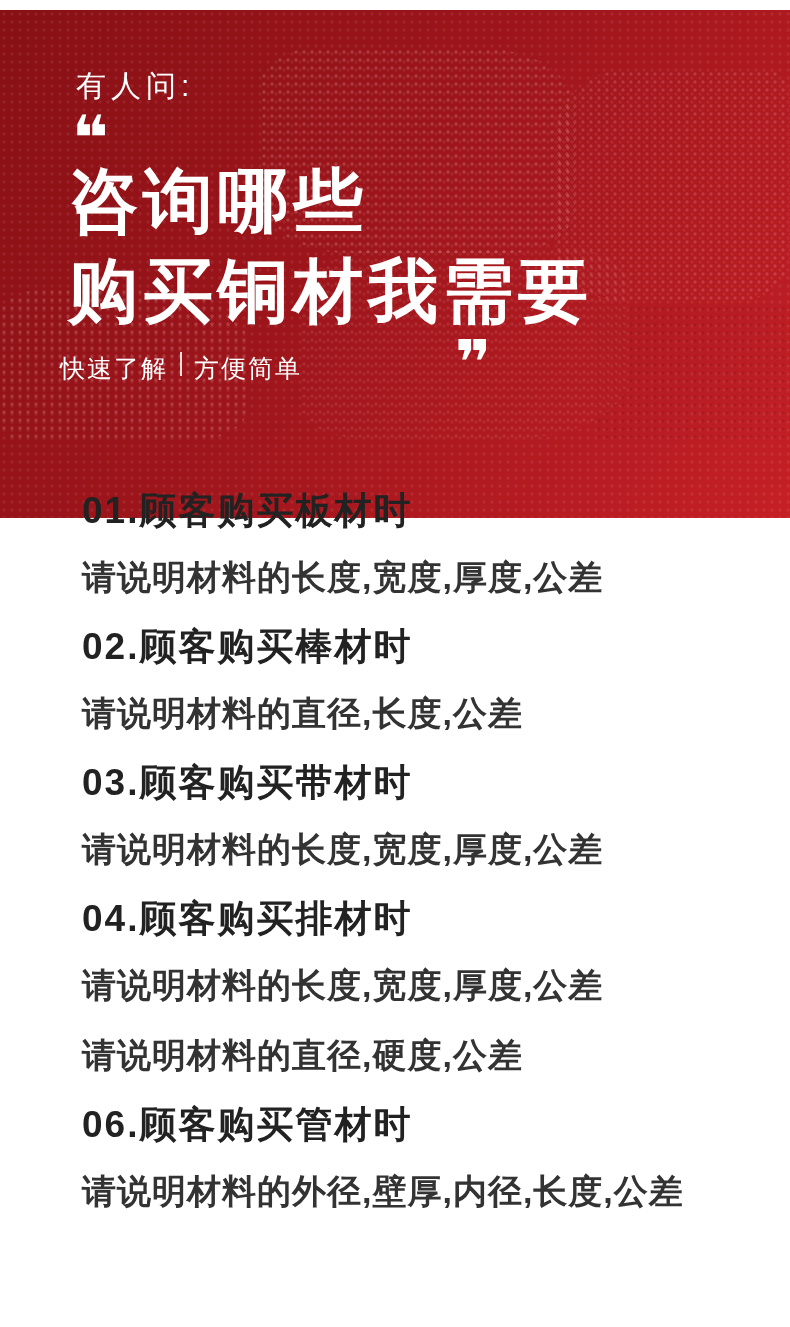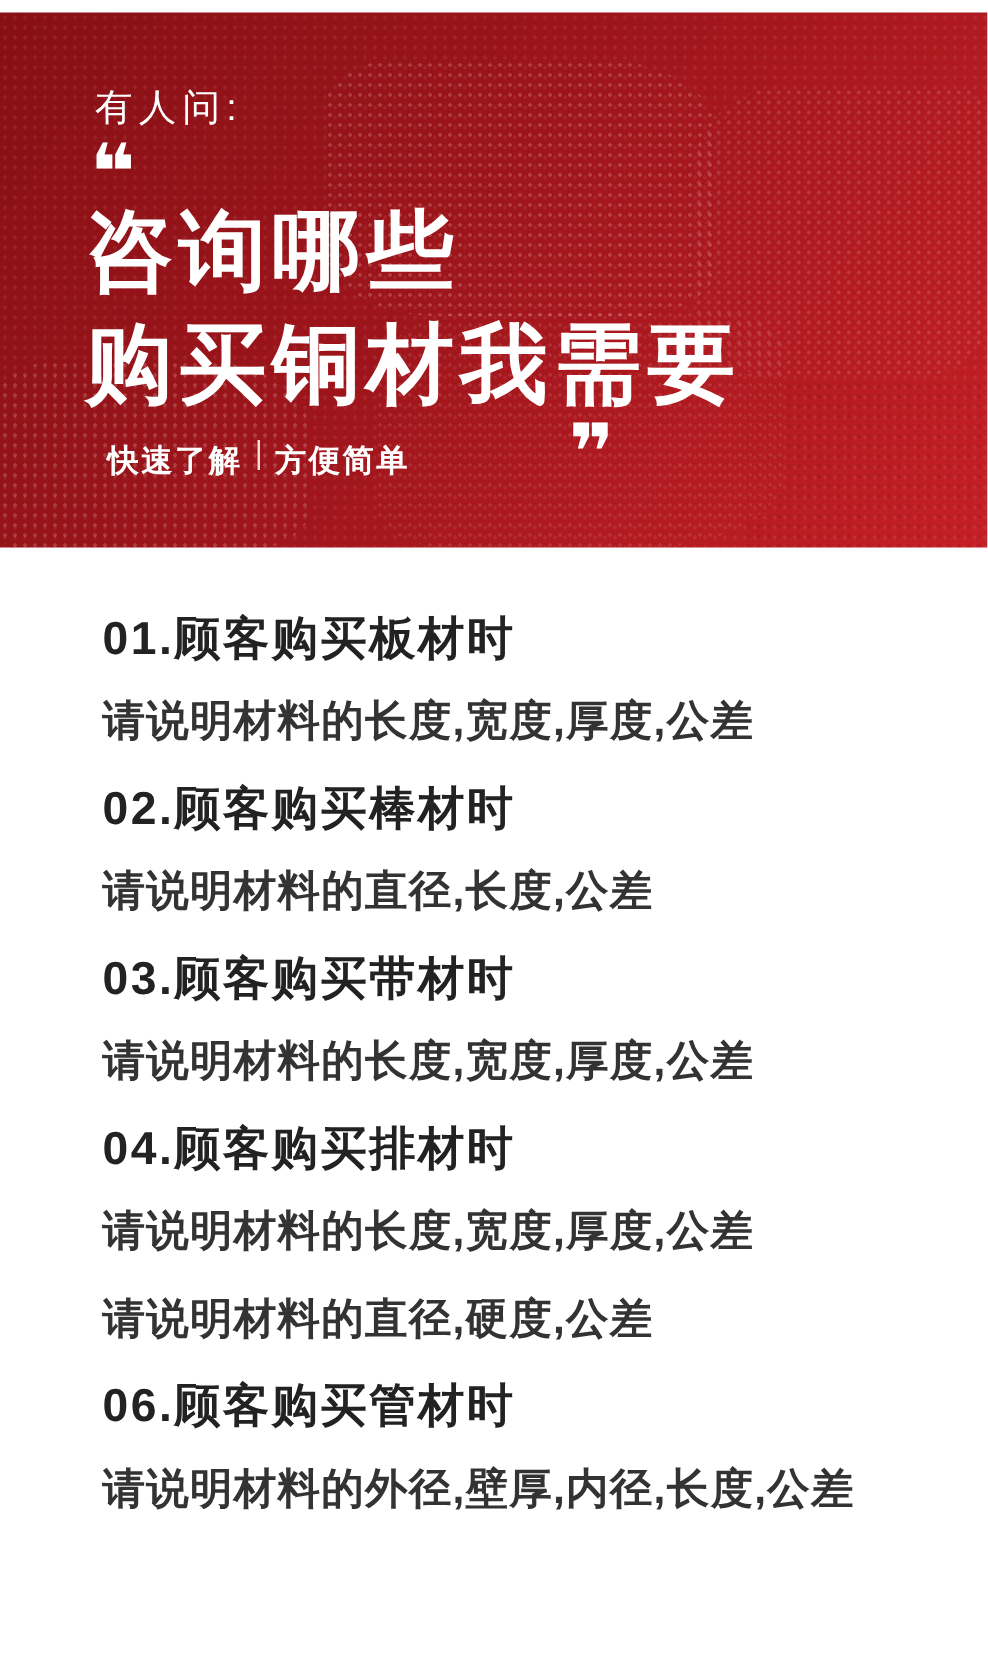--- a/index.html
+++ b/index.html
@@ -9,21 +9,21 @@
     background: #ffffff;
     position: relative;
     overflow: hidden;
     font-family: "Liberation Sans", "DejaVu Sans", sans-serif;
   }
 
   
   .hero {
     position: absolute;
     top: 10px; left: 0;
-    width: 790px; height: 428px;
+    width: 790px; height: 508px;
     background: linear-gradient(128deg, #871015 0%, #9d151b 45%, #c52026 100%);
     overflow: hidden;
   }
 
   
   .dots {
     position: absolute;
     background-image: radial-gradient(rgba(255,235,235,0.95) 1.5px, transparent 1.7px);
     background-size: 8px 8px;
     pointer-events: none;
@@ -60,26 +60,26 @@
     color: #ffffff;
     font-size: 70px;
     font-weight: bold;
     line-height: 90px;
     letter-spacing: 5px;
     white-space: nowrap;
   }
 
   .hero-subtitle {
     position: absolute;
-    left: 86px; top: 342px;
+    left: 60px; top: 342px;
     display: flex;
     align-items: flex-start;
     color: #ffffff;
     font-size: 25px;
-    font-weight: bold;
+    font-weight: normal;
     letter-spacing: 2px;
   }
   .subtitle-divider {
     width: 2px; height: 24px;
     background: rgba(255,255,255,0.85);
     margin: 0 12px;
   }
 
   
   .faq {

